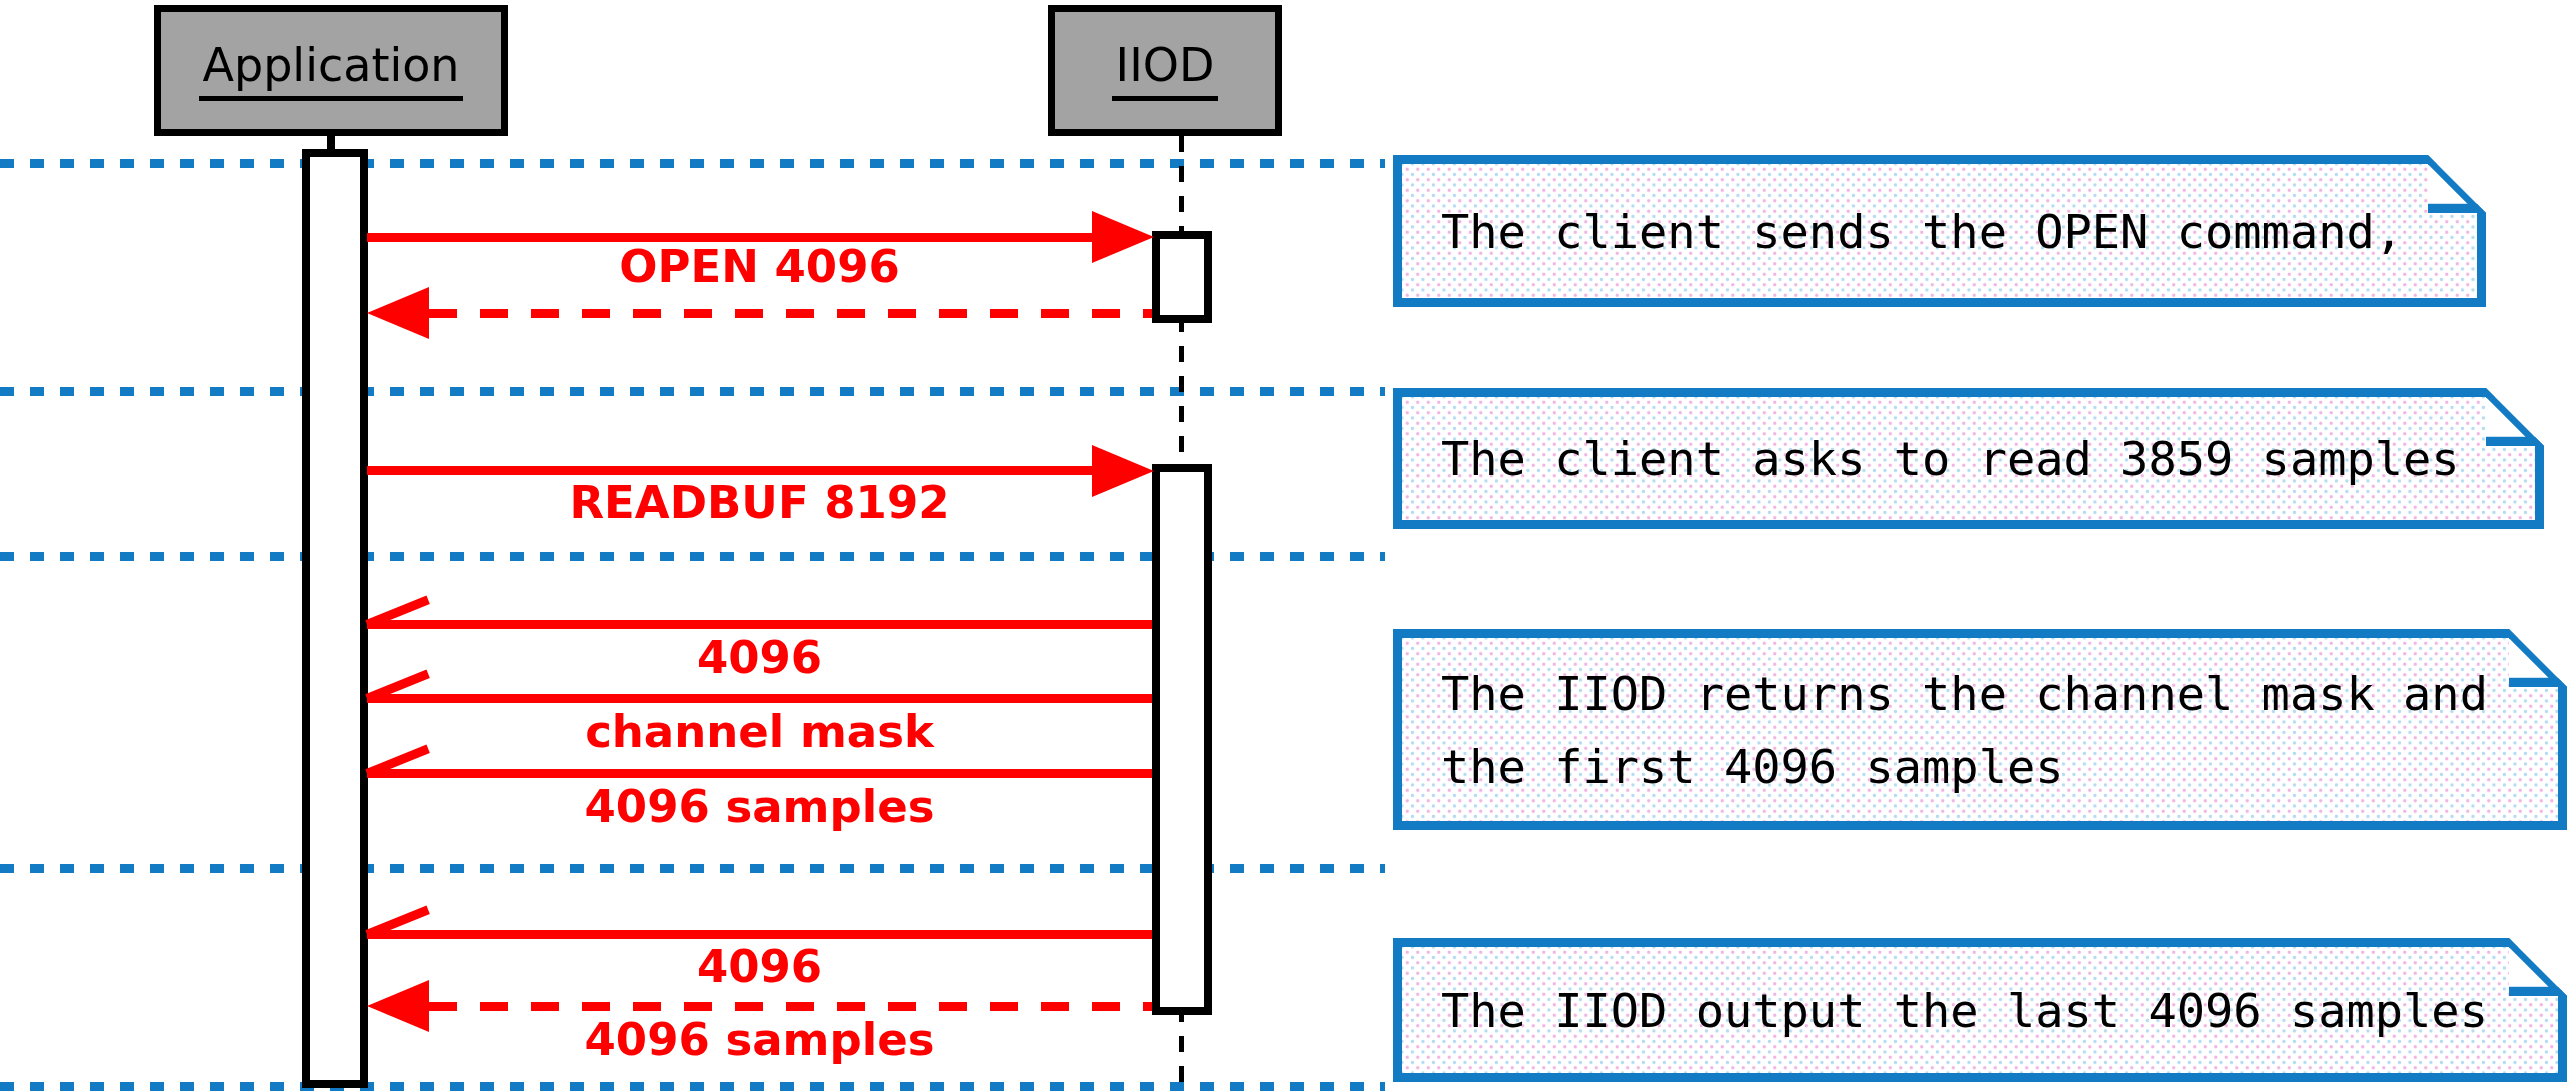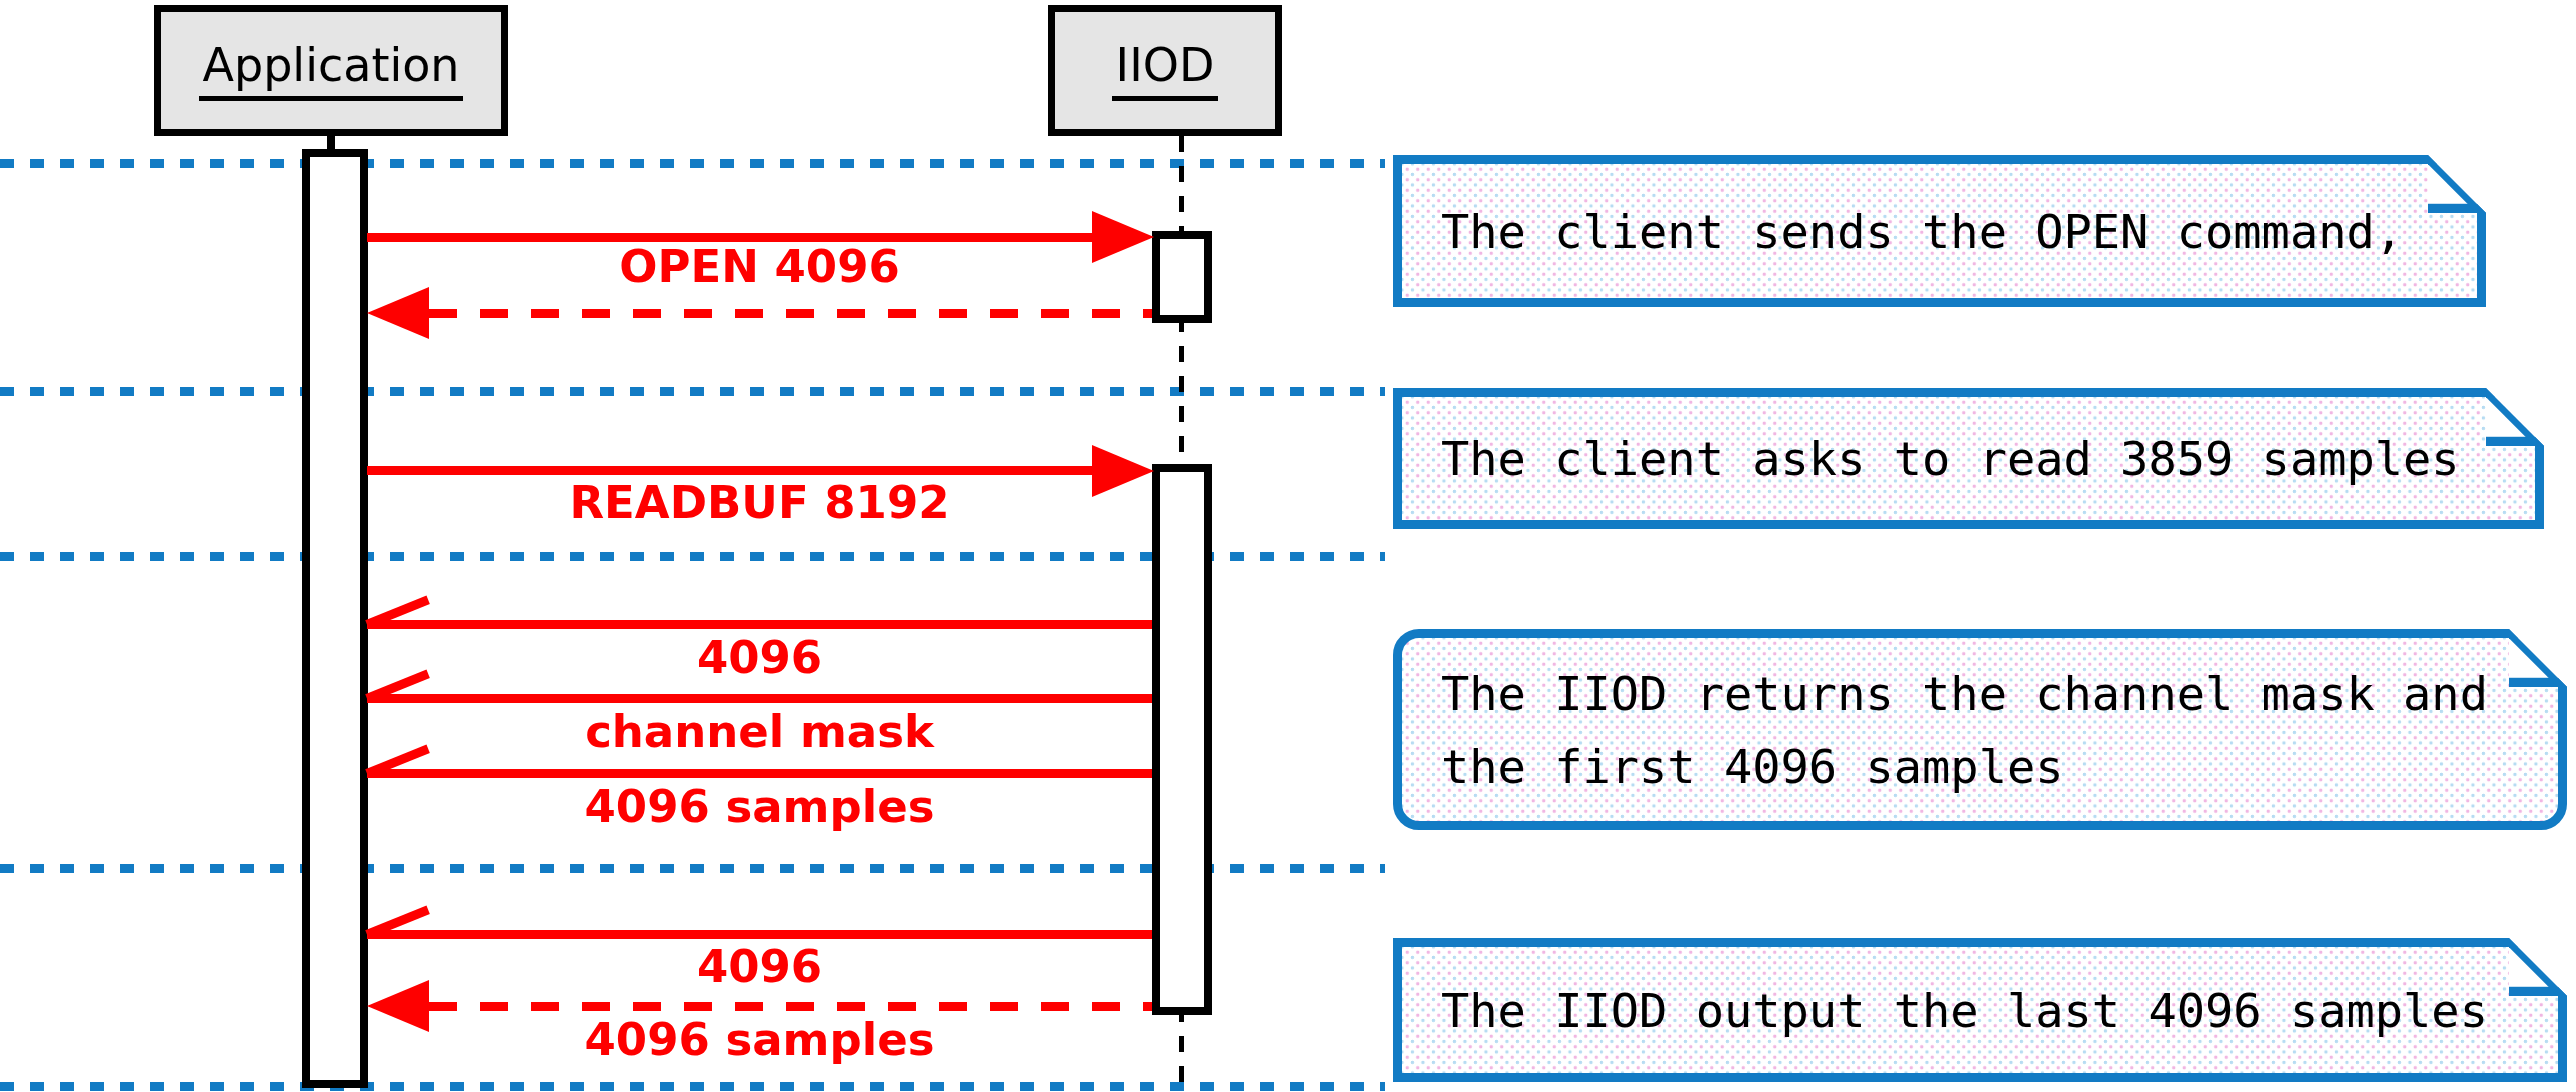--- a/index.html
+++ b/index.html
@@ -1,20 +1,20 @@
 <!DOCTYPE html>
 <html style="font-size:10.5px"><head>
 <meta charset="utf-8">
 <style>
   html,body{margin:0;padding:0;background:#ffffff;}
   body{width:2576px;height:1093px;position:relative;overflow:hidden;
        font-family:"DejaVu Sans",sans-serif;}
 
   
-  .actor-box{position:absolute;top:5.2px;height:131px;background:#e5e5e5;
+  .actor-box{position:absolute;top:5.2px;height:131px;background:#a3a3a3;
     border:7.9px solid #000000;box-sizing:border-box;display:flex;
     align-items:center;justify-content:center;z-index:6;}
   .actor-label{font-size:46px;color:#000000;border-bottom:5.2px solid #000000;
     padding:0 3.9px 6.6px 3.9px;line-height:1.05;}
 
   
   .lifeline-dashed{position:absolute;width:5.2px;z-index:1;
     background:repeating-linear-gradient(180deg,#000 0 15.7px,transparent 15.7px 30px);}
   .stub{position:absolute;background:#000;z-index:2;}
   .activation{position:absolute;background:#ffffff;border:8.5px solid #000000;
@@ -131,21 +131,21 @@
 
 <div class="note" style="top:388px;width:1151px;height:141px;">
   <span class="note-line">The client asks to read 3859 samples</span>
   <svg class="ear" viewBox="0 0 88 88">
     <polygon points="0,0 88,88 0,88" fill="#ffffff"></polygon>
     <rect x="0" y="74" width="88" height="14" fill="#127bc4"></rect>
     <line x1="-6" y1="-6" x2="94" y2="94" stroke="#127bc4" stroke-width="20"></line>
   </svg>
 </div>
 
-<div class="note" style="top:629px;width:1174px;height:201px;border-radius:26px;">
+<div class="note" style="top:629px;width:1174px;height:201px;">
   <span class="note-line">The IIOD returns the channel mask and</span>
   <span class="note-line">the first 4096 samples</span>
   <svg class="ear" viewBox="0 0 88 88">
     <polygon points="0,0 88,88 0,88" fill="#ffffff"></polygon>
     <rect x="0" y="74" width="88" height="14" fill="#127bc4"></rect>
     <line x1="-6" y1="-6" x2="94" y2="94" stroke="#127bc4" stroke-width="20"></line>
   </svg>
 </div>
 
 <div class="note" style="top:938px;width:1174px;height:144px;">

